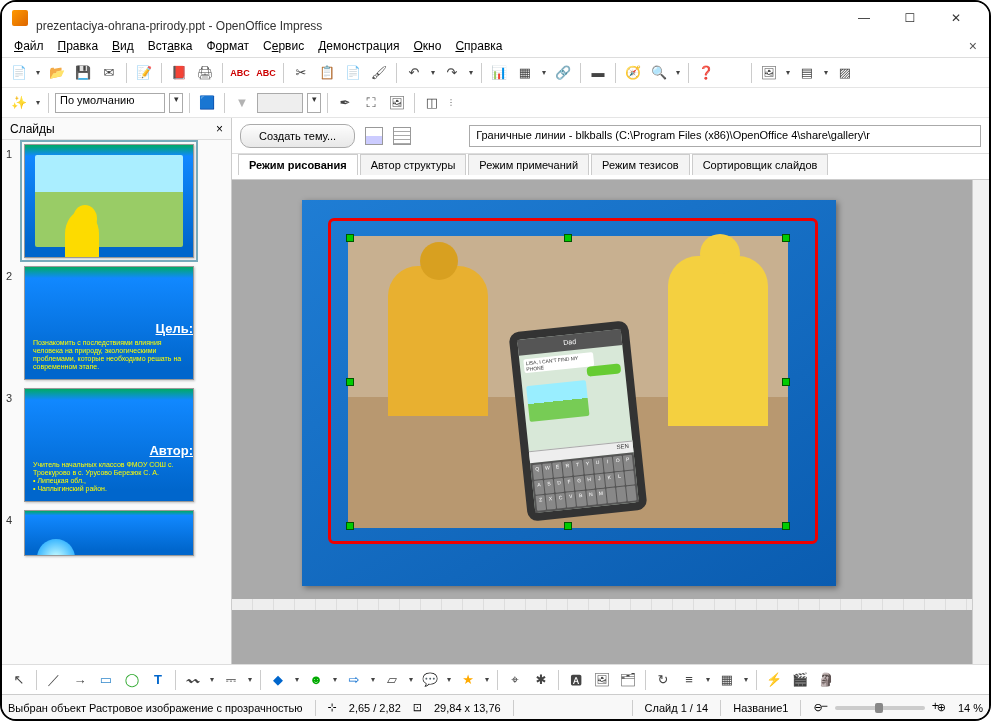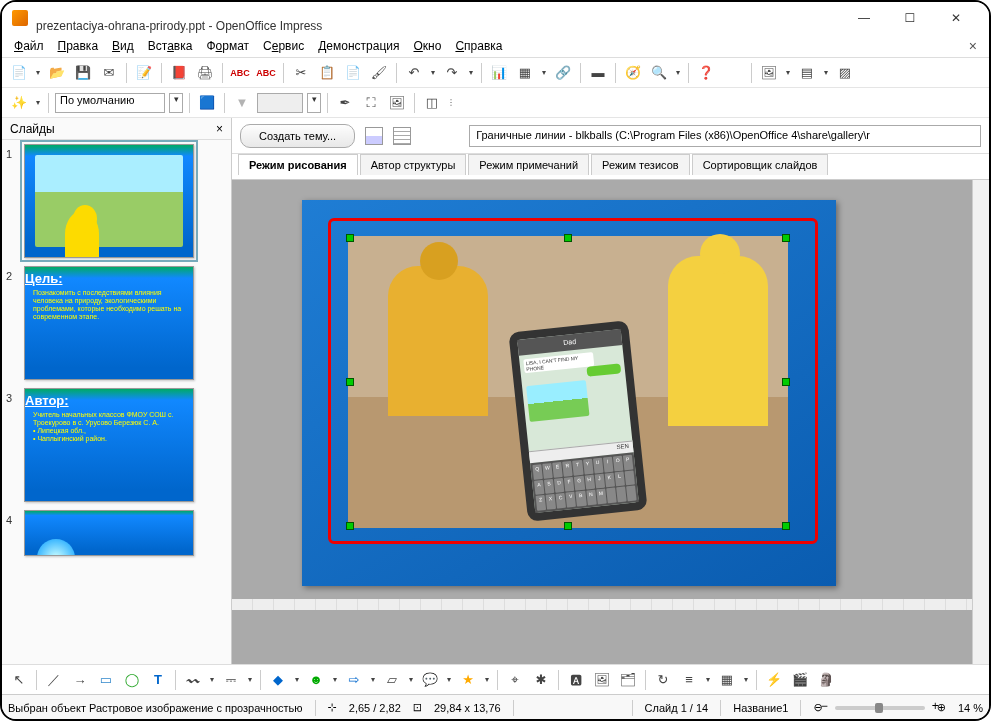--- a/index.html
+++ b/index.html
@@ -24,21 +24,21 @@
 .slides-panel { width: 230px; border-right: 1px solid #ccc; display: flex; flex-direction: column; background: #fafafa; }
 .slides-header { height: 22px; display: flex; align-items: center; justify-content: space-between; padding: 0 8px; font-size: 12px; border-bottom: 1px solid #ddd; }
 .slides-scroll { flex: 1; overflow: hidden; padding: 4px; }
 .slide-thumb { display: flex; gap: 6px; margin-bottom: 8px; }
 .slide-num { font-size: 11px; color: #333; width: 12px; padding-top: 4px; }
 .slide-box { width: 170px; height: 114px; border: 1px solid #999; background: linear-gradient(180deg,#0a6 0,#18f 10%,#06c 90%); position: relative; box-shadow: 1px 1px 2px rgba(0,0,0,.2); }
 .slide-box.selected { outline: 2px solid #7ab; outline-offset: 2px; }
 .s1-img { position: absolute; inset: 10px 10px 10px 10px; background: linear-gradient(180deg,#aef 0 40%,#9c6 40% 100%); border-radius: 2px; }
 .s1-homer { position: absolute; bottom: 0; left: 40px; width: 34px; height: 46px; background: #fddb00; border-radius: 50% 50% 0 0; }
 .s1-face { position: absolute; bottom: 24px; left: 48px; width: 24px; height: 28px; background: #fddb00; border-radius: 50%; }
-.slide-title { color: #fff; font-weight: bold; text-align: left; padding-top: 4px; font-size: 13px; text-decoration: underline; }
+.slide-title { color: #fff; font-weight: bold; text-align: right; padding-top: 14px; font-size: 13px; text-decoration: underline; margin-top: 40px; }
 .slide-body { color: #ff0; font-size: 7px; padding: 3px 8px; line-height: 1.15; }
 .s4-globe { position: absolute; left: 12px; top: 28px; width: 38px; height: 38px; background: radial-gradient(circle,#cff,#09f); border-radius: 50%; }
 .editor { flex: 1; display: flex; flex-direction: column; }
 .theme-bar { height: 36px; display: flex; align-items: center; padding: 0 8px; gap: 10px; border-bottom: 1px solid #ddd; }
 .theme-btn { height: 24px; padding: 0 18px; border: 1px solid #aaa; background: linear-gradient(#fdfdfd,#e8e8e8); font-size: 11px; border-radius: 10px; }
 .view-icon { width: 18px; height: 18px; border: 1px solid #999; display: inline-block; }
 .path-box { flex: 1; height: 22px; border: 1px solid #aaa; background: #fff; font-size: 11px; padding: 3px 6px; overflow: hidden; white-space: nowrap; margin-left: 48px; }
 .tabs { height: 26px; display: flex; align-items: flex-start; padding: 0 6px; border-bottom: 1px solid #ccc; gap: 2px; font-size: 11px; }
 .tab { padding: 4px 10px; border: 1px solid #ccc; border-bottom: none; background: #f4f4f4; }
 .tab.active { background: #fff; font-weight: bold; }

